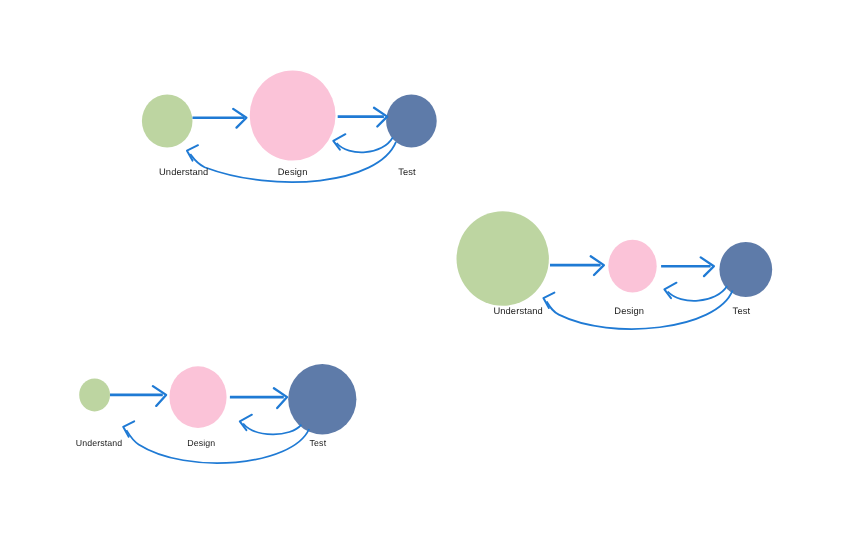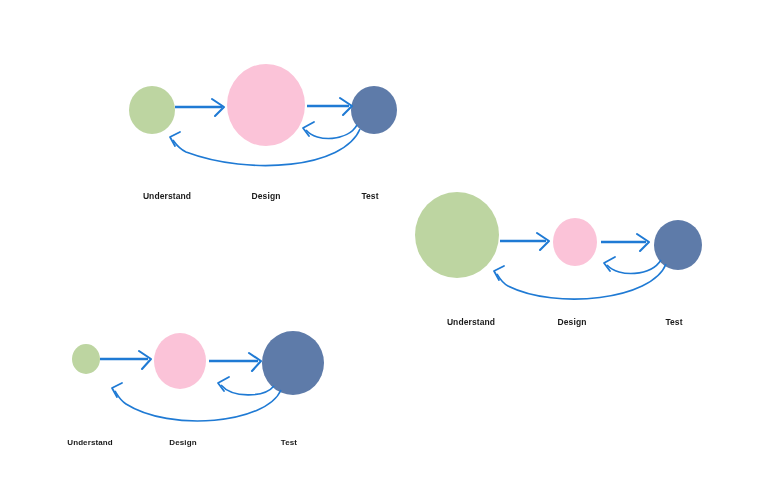--- a/index.html
+++ b/index.html
@@ -24,29 +24,28 @@
     position: absolute;
     left: 0;
     top: 0;
     width: 768px;
     height: 492px;
     display: block;
   }
   .node-label {
     position: absolute;
     font-family: "Liberation Sans", sans-serif;
-    font-weight: bold;
+    font-weight: normal;
     font-size: 8.5px;
     color: #1a1a1a;
     letter-spacing: 0.1px;
     white-space: nowrap;
     transform: translateX(-50%);
     text-align: left;
     line-height: 1;
-    margin-top: 40px;
   }
   .node-label.small { font-size: 8px; }
 </style>
 </head>
 <body>
 
 <div id="canvas">
 
   <svg class="diagram-layer" viewBox="0 0 768 492">
 

